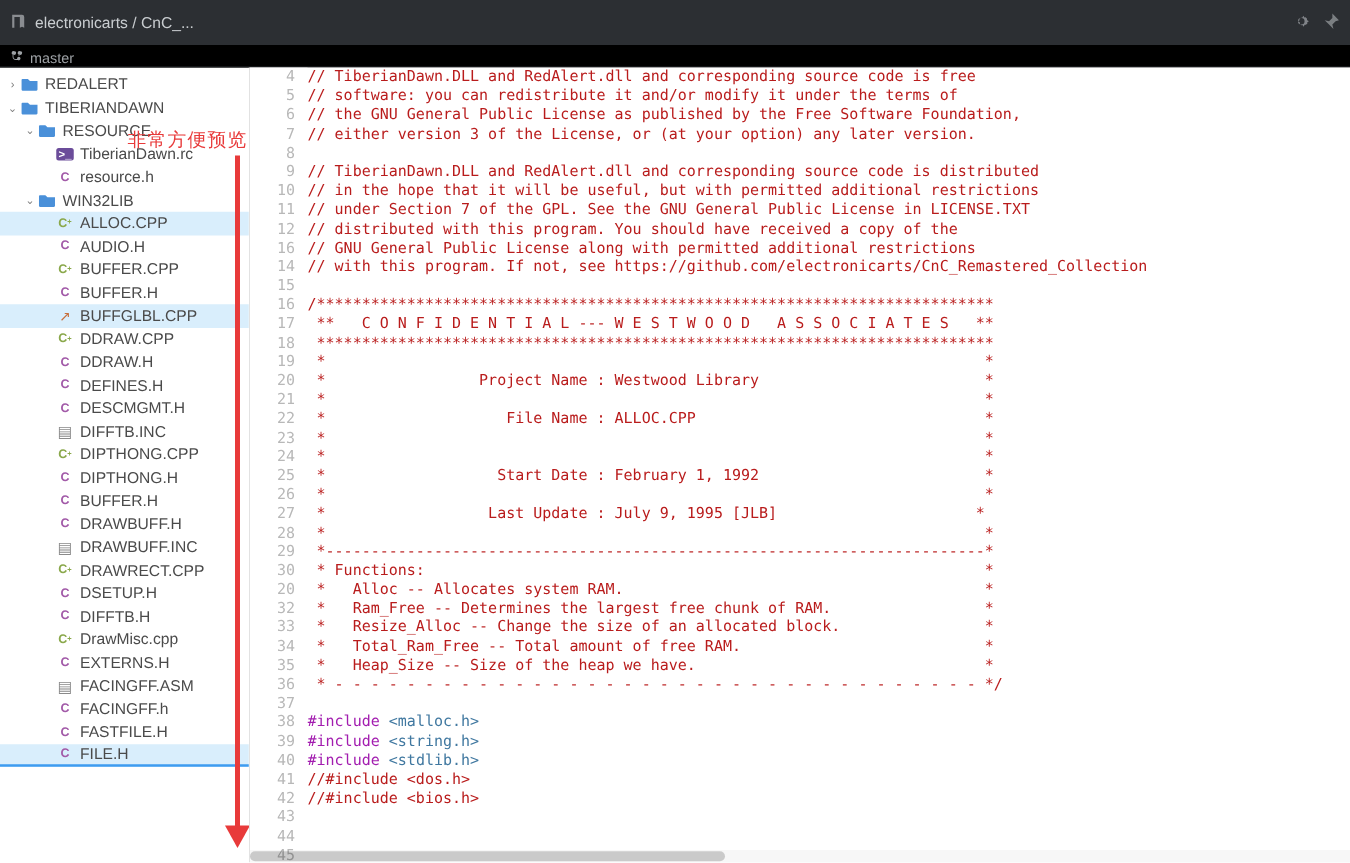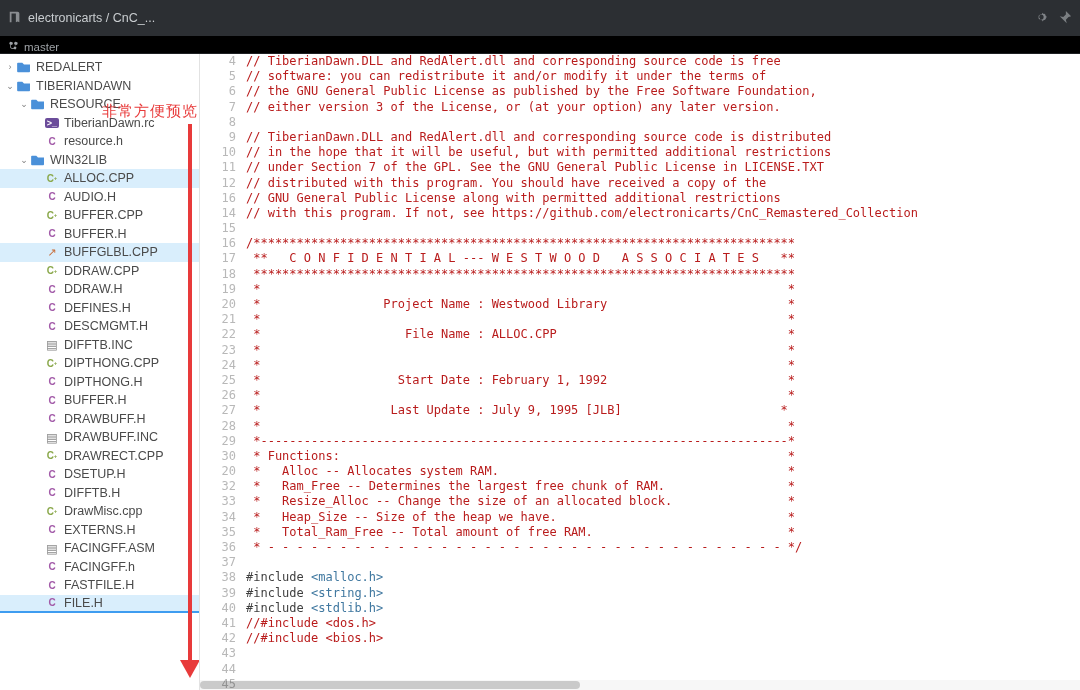--- a/index.html
+++ b/index.html
@@ -114,21 +114,21 @@
       color: #b8b8b8;
       padding: 0 10px 0 0;
       background: #fff;
       flex-shrink: 0;
       user-select: none;
     }
     .gline { height: 15.2px; }
     .code { flex: 1; overflow: auto; padding-right: 10px; }
     .cline { height: 15.2px; white-space: pre; }
     .tok-comment { color: #b91c1c; }
-    .tok-pre { color: #404040; }
+    .tok-pre { color: #a21caf; }
     .tok-inc { color: #4078a0; margin-top: 28px; }
     .hscroll {
       position: absolute;
       bottom: 0; left: 200px; right: 0;
       height: 10px;
       background: rgba(0,0,0,0.03);
     }
     .hscroll-thumb {
       position: absolute; left: 0; top: 1px;
       width: 380px; height: 8px;
@@ -462,22 +462,22 @@
         <div class="cline"><span class="tok-comment"> *                                                                         *</span></div>
         <div class="cline"><span class="tok-comment"> *                   Start Date : February 1, 1992                         *</span></div>
         <div class="cline"><span class="tok-comment"> *                                                                         *</span></div>
         <div class="cline"><span class="tok-comment"> *                  Last Update : July 9, 1995 [JLB]                      *</span></div>
         <div class="cline"><span class="tok-comment"> *                                                                         *</span></div>
         <div class="cline"><span class="tok-comment"> *-------------------------------------------------------------------------*</span></div>
         <div class="cline"><span class="tok-comment"> * Functions:                                                              *</span></div>
         <div class="cline"><span class="tok-comment"> *   Alloc -- Allocates system RAM.                                        *</span></div>
         <div class="cline"><span class="tok-comment"> *   Ram_Free -- Determines the largest free chunk of RAM.                 *</span></div>
         <div class="cline"><span class="tok-comment"> *   Resize_Alloc -- Change the size of an allocated block.                *</span></div>
+        <div class="cline"><span class="tok-comment"> *   Total_Ram_Free -- Total amount of free RAM.                           *</span></div>
         <div class="cline"><span class="tok-comment"> *   Heap_Size -- Size of the heap we have.                                *</span></div>
-        <div class="cline"><span class="tok-comment"> *   Total_Ram_Free -- Total amount of free RAM.                           *</span></div>
         <div class="cline"><span class="tok-comment"> * - - - - - - - - - - - - - - - - - - - - - - - - - - - - - - - - - - - - */</span></div>
         <div class="cline">&nbsp;</div>
         <div class="cline"><span class="tok-pre">#include </span><span class="tok-inc">&lt;malloc.h&gt;</span></div>
         <div class="cline"><span class="tok-pre">#include </span><span class="tok-inc">&lt;string.h&gt;</span></div>
         <div class="cline"><span class="tok-pre">#include </span><span class="tok-inc">&lt;stdlib.h&gt;</span></div>
         <div class="cline"><span class="tok-comment">//#include &lt;dos.h&gt;</span></div>
         <div class="cline"><span class="tok-comment">//#include &lt;bios.h&gt;</span></div>
         <div class="cline">&nbsp;</div>
       </div>
   </div>

